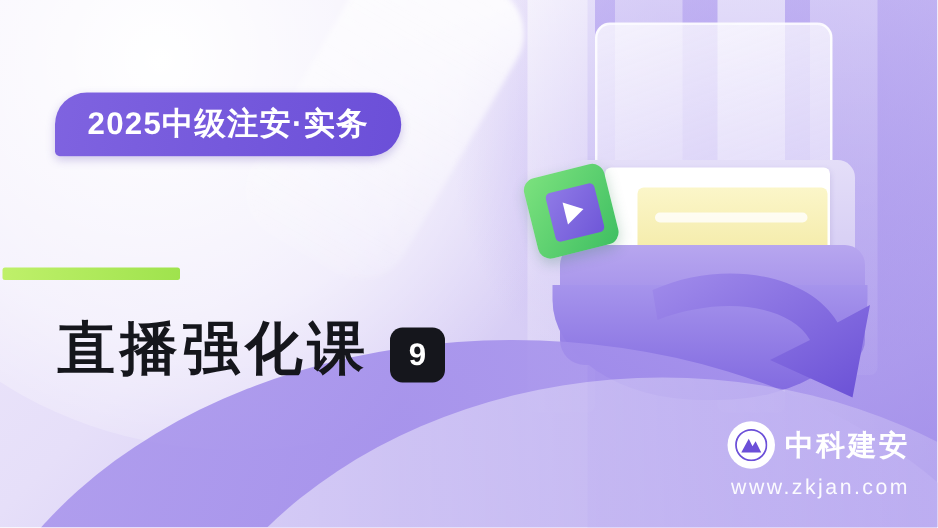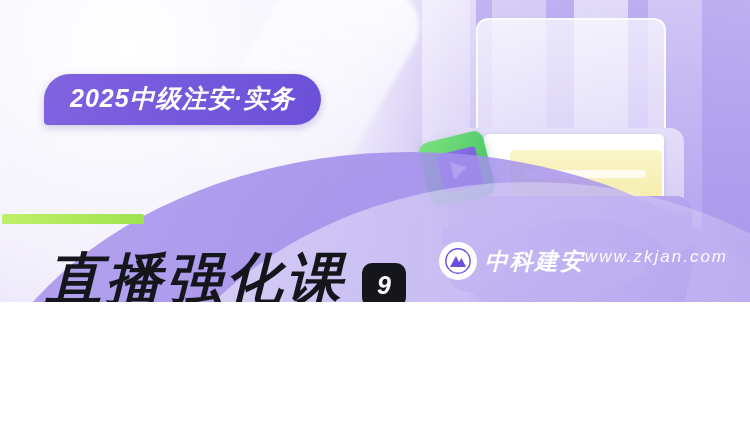--- a/index.html
+++ b/index.html
@@ -6,24 +6,23 @@
     margin: 0;
     padding: 0;
     background: #ffffff;
   }
   body {
     font-family: "Liberation Sans", sans-serif;
   }
   #banner {
     position: relative;
     width: 750px;
-    height: 302px;
+    height: 422px;
     overflow: hidden;
     background: linear-gradient(135deg, #efe9fb 0%, #e6dff9 35%, #cfc4f3 70%, #b9a9ee 100%);
-    font-style: italic;
   }
 
   
   .bg-wash-1 {
     position: absolute;
     left: -120px;
     top: -160px;
     width: 620px;
     height: 520px;
     border-radius: 50%;
@@ -236,21 +235,21 @@
     border-radius: 2px;
   }
   .line2-wrap {
     position: absolute;
     left: 46px;
     top: 250px;
     display: flex;
     align-items: center;
   }
   .line2 {
-    font-size: 56px;
+    font-size: 46px;
     font-weight: bold;
     color: #15161c;
     letter-spacing: 4px;
     line-height: 1.05;
     white-space: nowrap;
   }
   .ep-badge {
     margin-left: 16px;
     margin-top: 12px;
     width: 44px;
@@ -264,21 +263,22 @@
     align-items: center;
     justify-content: center;
   }
 
   
   .logo {
     position: absolute;
     right: 22px;
     bottom: 22px;
     display: flex;
-    align-items: flex-start;
+    flex-direction: column;
+    align-items: flex-end;
   }
   .logo-row {
     display: flex;
     align-items: center;
   }
   .logo-mark {
     width: 38px;
     height: 38px;
     border-radius: 50%;
     background: #ffffff;

